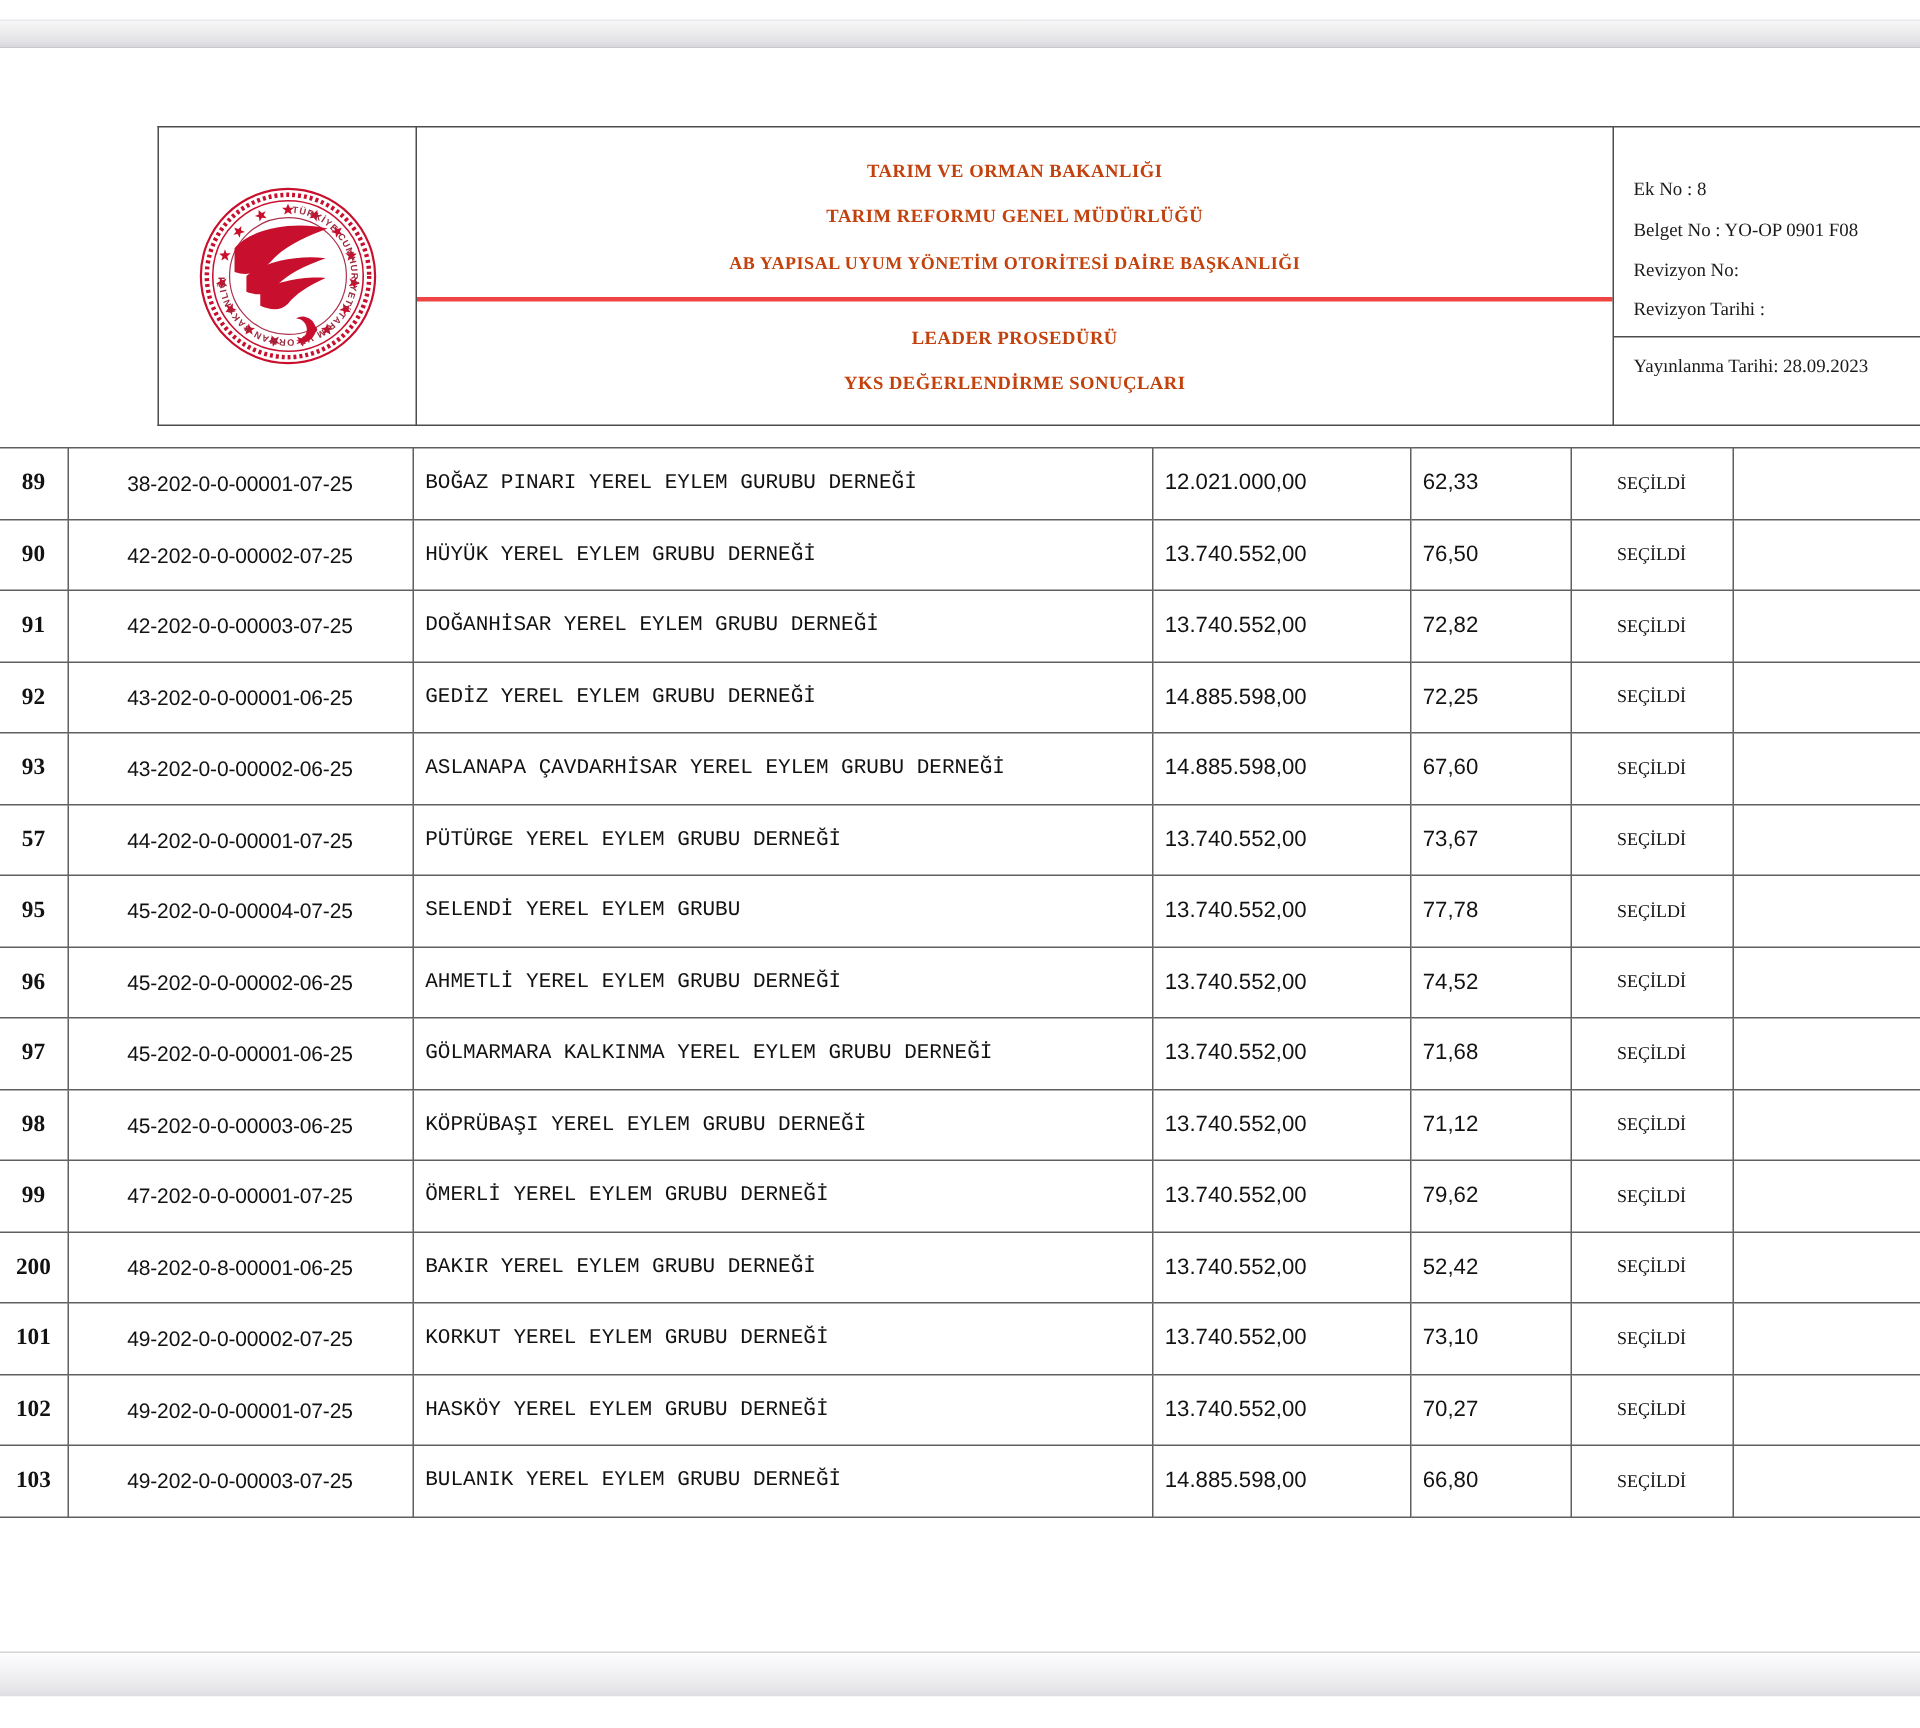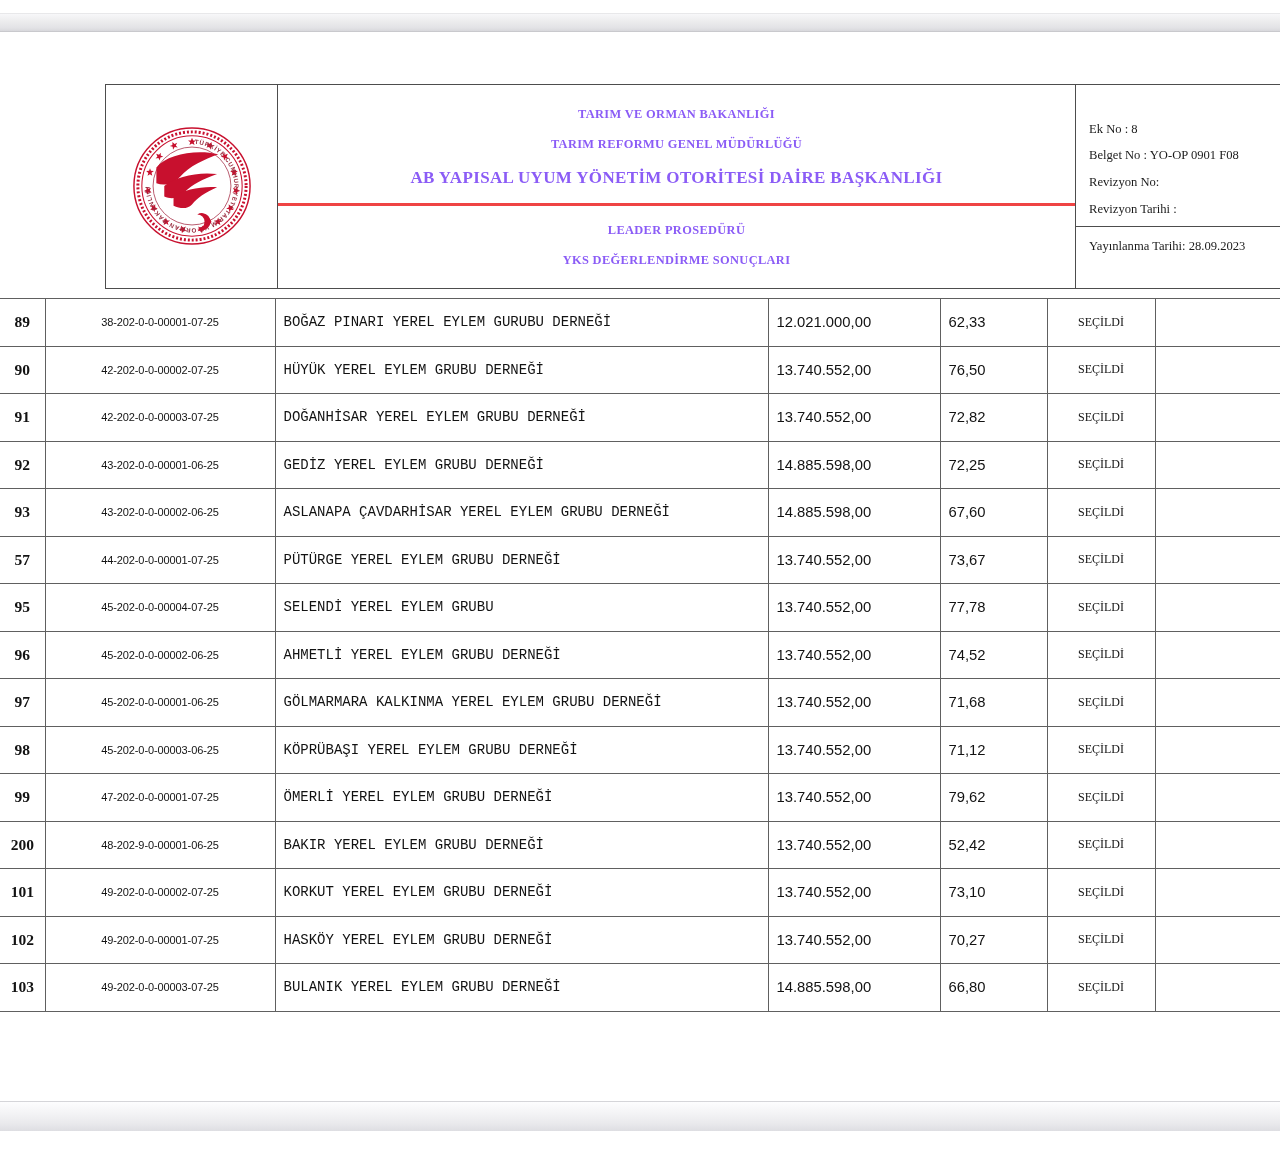--- a/index.html
+++ b/index.html
@@ -66,26 +66,26 @@
   }
   .title-block-bottom {
     padding: 9px 8px 12px 8px;
     text-align: center;
     border-top: 3px solid #ef4444;
   }
   .title-line {
     font-weight: bold;
     font-size: 12.4px;
     letter-spacing: 0.35px;
-    color: #8b5cf6;
+    color: #c2410c;
     line-height: 1;
     padding: 9px 0;
     white-space: nowrap;
   }
-  .title-line.big { font-size: 17px; }
+  .title-line.big { font-size: 12px; }
 
   .meta-inner-top {
     padding: 13px 0 4px 13px;
   }
   .meta-inner-bottom {
     padding: 6px 0 10px 13px;
     border-top: 1px solid #4d4d4d;
   }
   .meta-line {
     font-size: 12.6px;
@@ -107,21 +107,21 @@
   .data-table td {
     border: 1px solid #606060;
     height: 47.5px;
     padding: 0 8px;
     color: #121212;
     background: #ffffff;
   }
   .data-table tr td:first-child { border-left: none; margin-left: 37px; }
 
   .c-no    { width: 45px;  text-align: center; font-weight: bold; font-size: 15.5px; font-family: "Liberation Serif", serif; }
-  .c-code  { width: 230px; text-align: center; font-size: 11px; font-family: "Liberation Sans", sans-serif; letter-spacing: -0.1px; }
+  .c-code  { width: 230px; text-align: center; font-size: 14px; font-family: "Liberation Sans", sans-serif; letter-spacing: -0.1px; }
   .c-name  { width: 493px; text-align: left;   font-size: 14px; font-family: Liberation Mono, monospace; padding-left: 10px; }
   .c-amt   { width: 172px; text-align: left; font-size: 14.8px; font-family: "Liberation Sans", sans-serif; }
   .c-score { width: 107px; text-align: left; font-size: 14.8px; font-family: "Liberation Sans", sans-serif; }
   .c-stat  { width: 108px; text-align: center; font-size: 12px; font-family: "Liberation Serif", serif; }
   .c-blank { width: 145px; }
 </style>
 </head>
 <body>
 
 <div class="viewer-bar-top"></div>
@@ -328,21 +328,21 @@
         <td class="c-no">99</td>
         <td class="c-code">47-202-0-0-00001-07-25</td>
         <td class="c-name">ÖMERLİ YEREL EYLEM GRUBU DERNEĞİ</td>
         <td class="c-amt">13.740.552,00</td>
         <td class="c-score">79,62</td>
         <td class="c-stat">SEÇİLDİ</td>
         <td class="c-blank"></td>
       </tr>
       <tr>
         <td class="c-no">200</td>
-        <td class="c-code">48-202-9-0-00001-06-25</td>
+        <td class="c-code">48-202-0-8-00001-06-25</td>
         <td class="c-name">BAKIR YEREL EYLEM GRUBU DERNEĞİ</td>
         <td class="c-amt">13.740.552,00</td>
         <td class="c-score">52,42</td>
         <td class="c-stat">SEÇİLDİ</td>
         <td class="c-blank"></td>
       </tr>
       <tr>
         <td class="c-no">101</td>
         <td class="c-code">49-202-0-0-00002-07-25</td>
         <td class="c-name">KORKUT YEREL EYLEM GRUBU DERNEĞİ</td>

